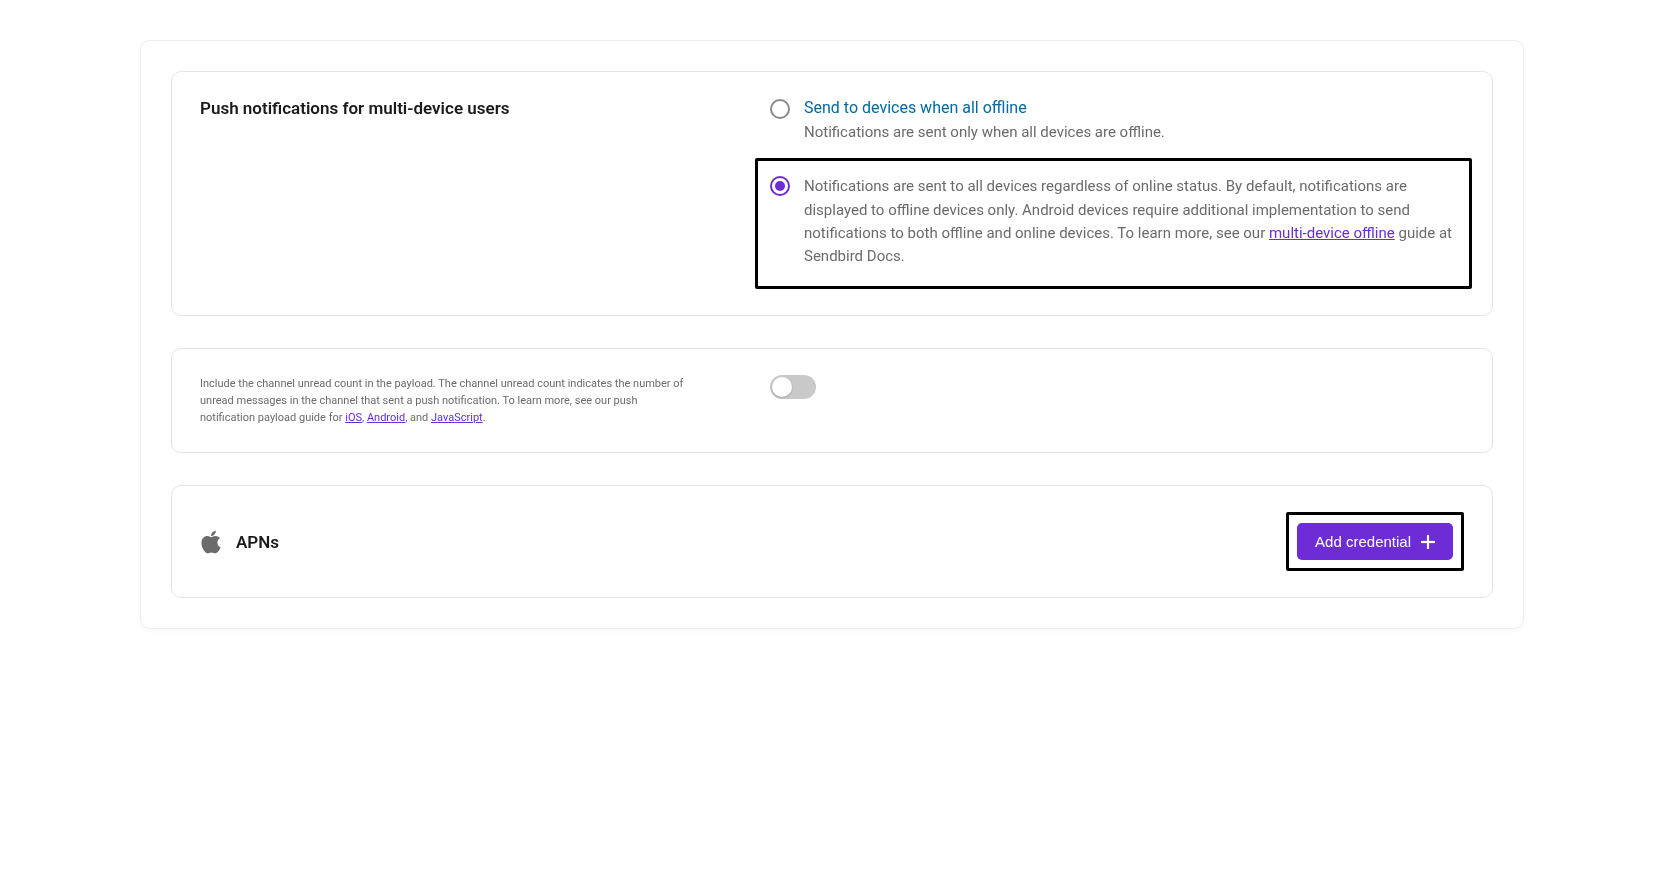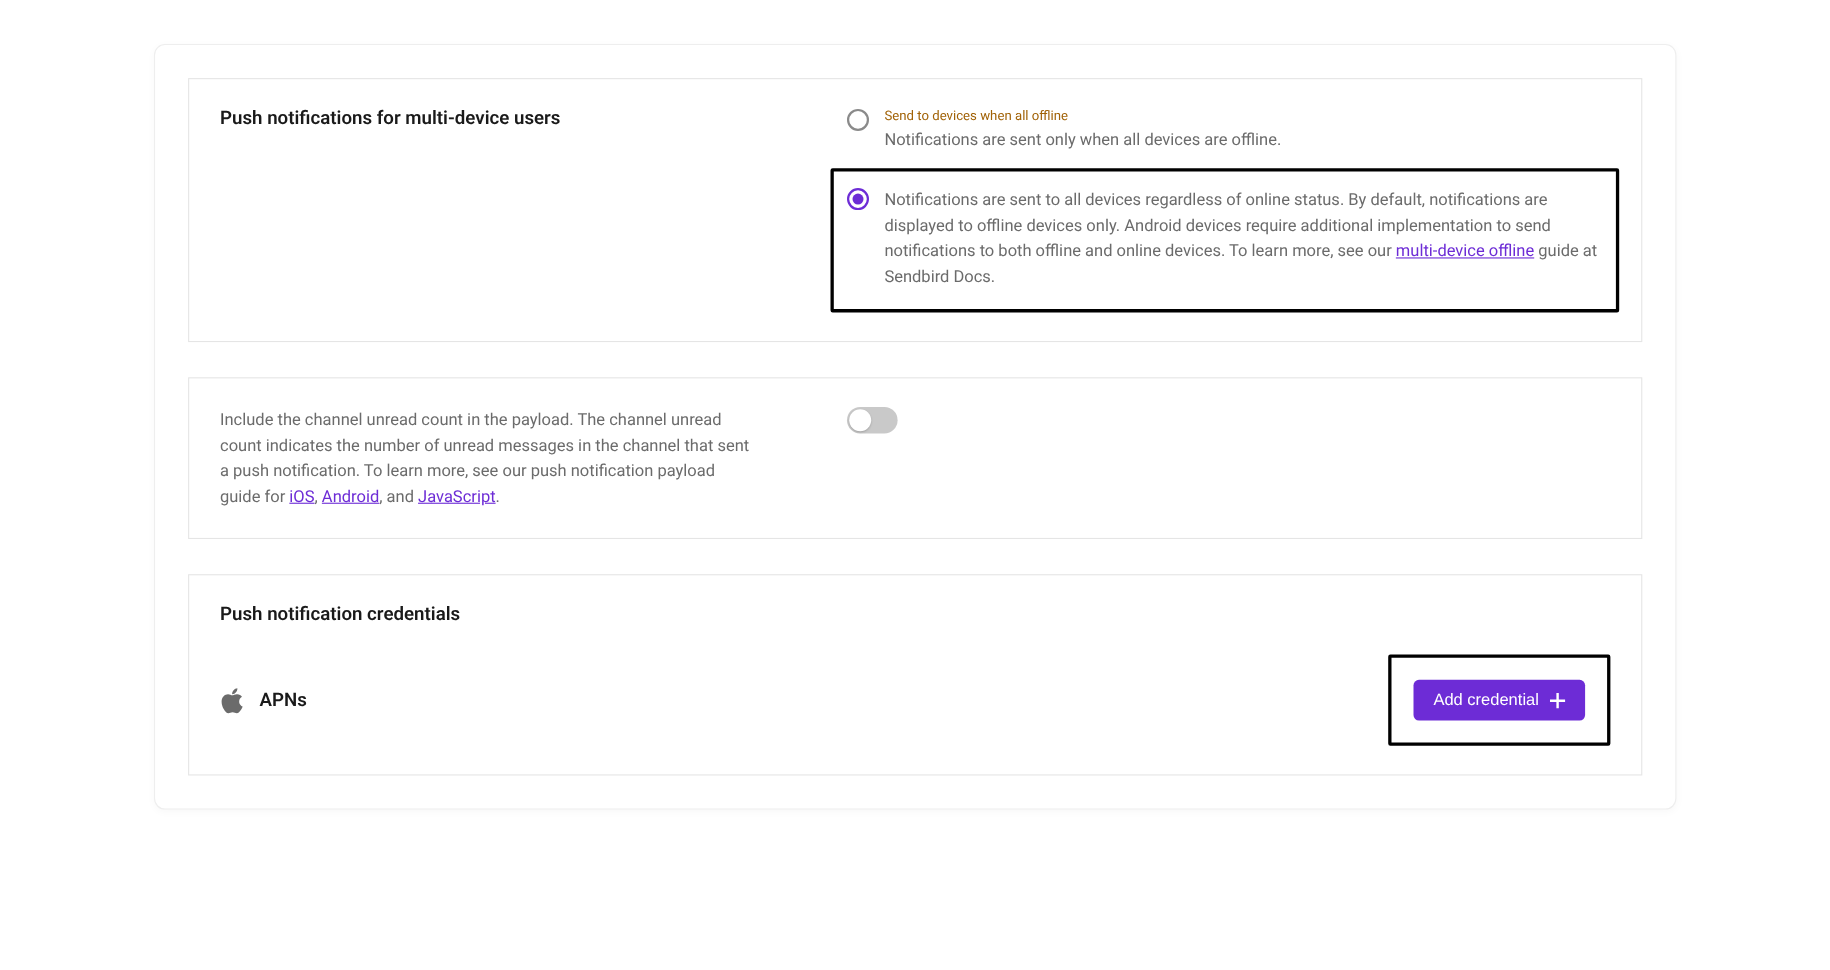--- a/index.html
+++ b/index.html
@@ -15,21 +15,21 @@
     }
     .main-container {
       background: #ffffff;
       border: 1px solid #eeeeee;
       border-radius: 10px;
       box-shadow: 0 2px 8px rgba(0,0,0,0.03);
       padding: 30px;
     }
     .section-card {
       border: 1px solid #e5e5e5;
-      border-radius: 0;
+      border-radius: 10px;
       padding: 26px 28px;
       margin-bottom: 32px;
     }
     .section-card:last-child {
       margin-bottom: 0;
     }
     .section-row {
       display: flex;
       gap: 80px;
     }
@@ -39,21 +39,21 @@
     .section-right {
       flex: 1;
     }
     .section-title {
       font-size: 17px;
       font-weight: 600;
       color: #1a1a1a;
       margin-bottom: 10px;
     }
     .section-desc {
-      font-size: 15px;
+      font-size: 11px;
       color: #6b6b6b;
       line-height: 1.55;
     }
     .section-desc a {
       color: #6d2cd6;
       text-decoration: underline;
     }
     .radio-group {
       display: flex;
       flex-direction: column;
@@ -93,22 +93,22 @@
       background: #6d2cd6;
       border-radius: 50%;
       top: 50%;
       left: 50%;
       transform: translate(-50%, -50%);
     }
     .radio-body {
       flex: 1;
     }
     .radio-label {
-      font-size: 12px;
-      color: #a16207;
+      font-size: 16px;
+      color: #0369a1;
       margin-bottom: 4px;
     }
     .radio-desc {
       font-size: 15px;
       color: #6b6b6b;
       line-height: 1.55;
     }
     .radio-desc a {
       color: #6d2cd6;
       text-decoration: underline;
@@ -156,21 +156,21 @@
       height: 26px;
       fill: #6b6b6b;
     }
     .credential-label {
       font-size: 17px;
       font-weight: 600;
       color: #1a1a1a;
     }
     .btn-highlight-wrap {
       border: 3px solid #000;
-      padding: 20px;
+      padding: 8px;
       border-radius: 2px;
     }
     .add-btn {
       display: inline-flex;
       align-items: center;
       gap: 10px;
       background: #6d2cd6;
       color: #fff;
       border: none;
       border-radius: 5px;
@@ -231,21 +231,20 @@
       </div>
       <div class="section-right toggle-wrap">
         <div class="toggle">
           <div class="toggle-knob"></div>
         </div>
       </div>
     </div>
   </div>
 
   <div class="section-card">
-    <div class="credentials-title">Push notification credentials</div>
     <div class="credential-row">
       <div class="credential-left">
         <svg class="apple-icon" viewBox="0 0 384 512">
           <path d="M318.7 268.7c-.2-36.7 16.4-64.4 50-84.8-18.8-26.9-47.2-41.7-84.7-44.6-35.5-2.8-74.3 20.7-88.5 20.7-15 0-49.4-19.7-76.4-19.7C63.3 141.2 4 184.8 4 273.5q0 39.3 14.4 81.2c12.8 36.7 59 126.7 107.2 125.2 25.2-.6 43-17.9 75.8-17.9 31.8 0 48.3 17.9 76.4 17.9 48.6-.7 90.4-82.5 102.6-119.3-65.2-30.7-61.7-90-61.7-91.9zm-56.6-164.2c27.3-32.4 24.8-61.9 24-72.5-24.1 1.4-52 16.4-67.9 34.9-17.5 19.8-27.8 44.3-25.6 71.9 26.1 2 49.9-11.4 69.5-34.3z"></path>
         </svg>
         <div class="credential-label">APNs</div>
       </div>
       <div class="btn-highlight-wrap">
         <button class="add-btn">
           <span>Add credential</span>

